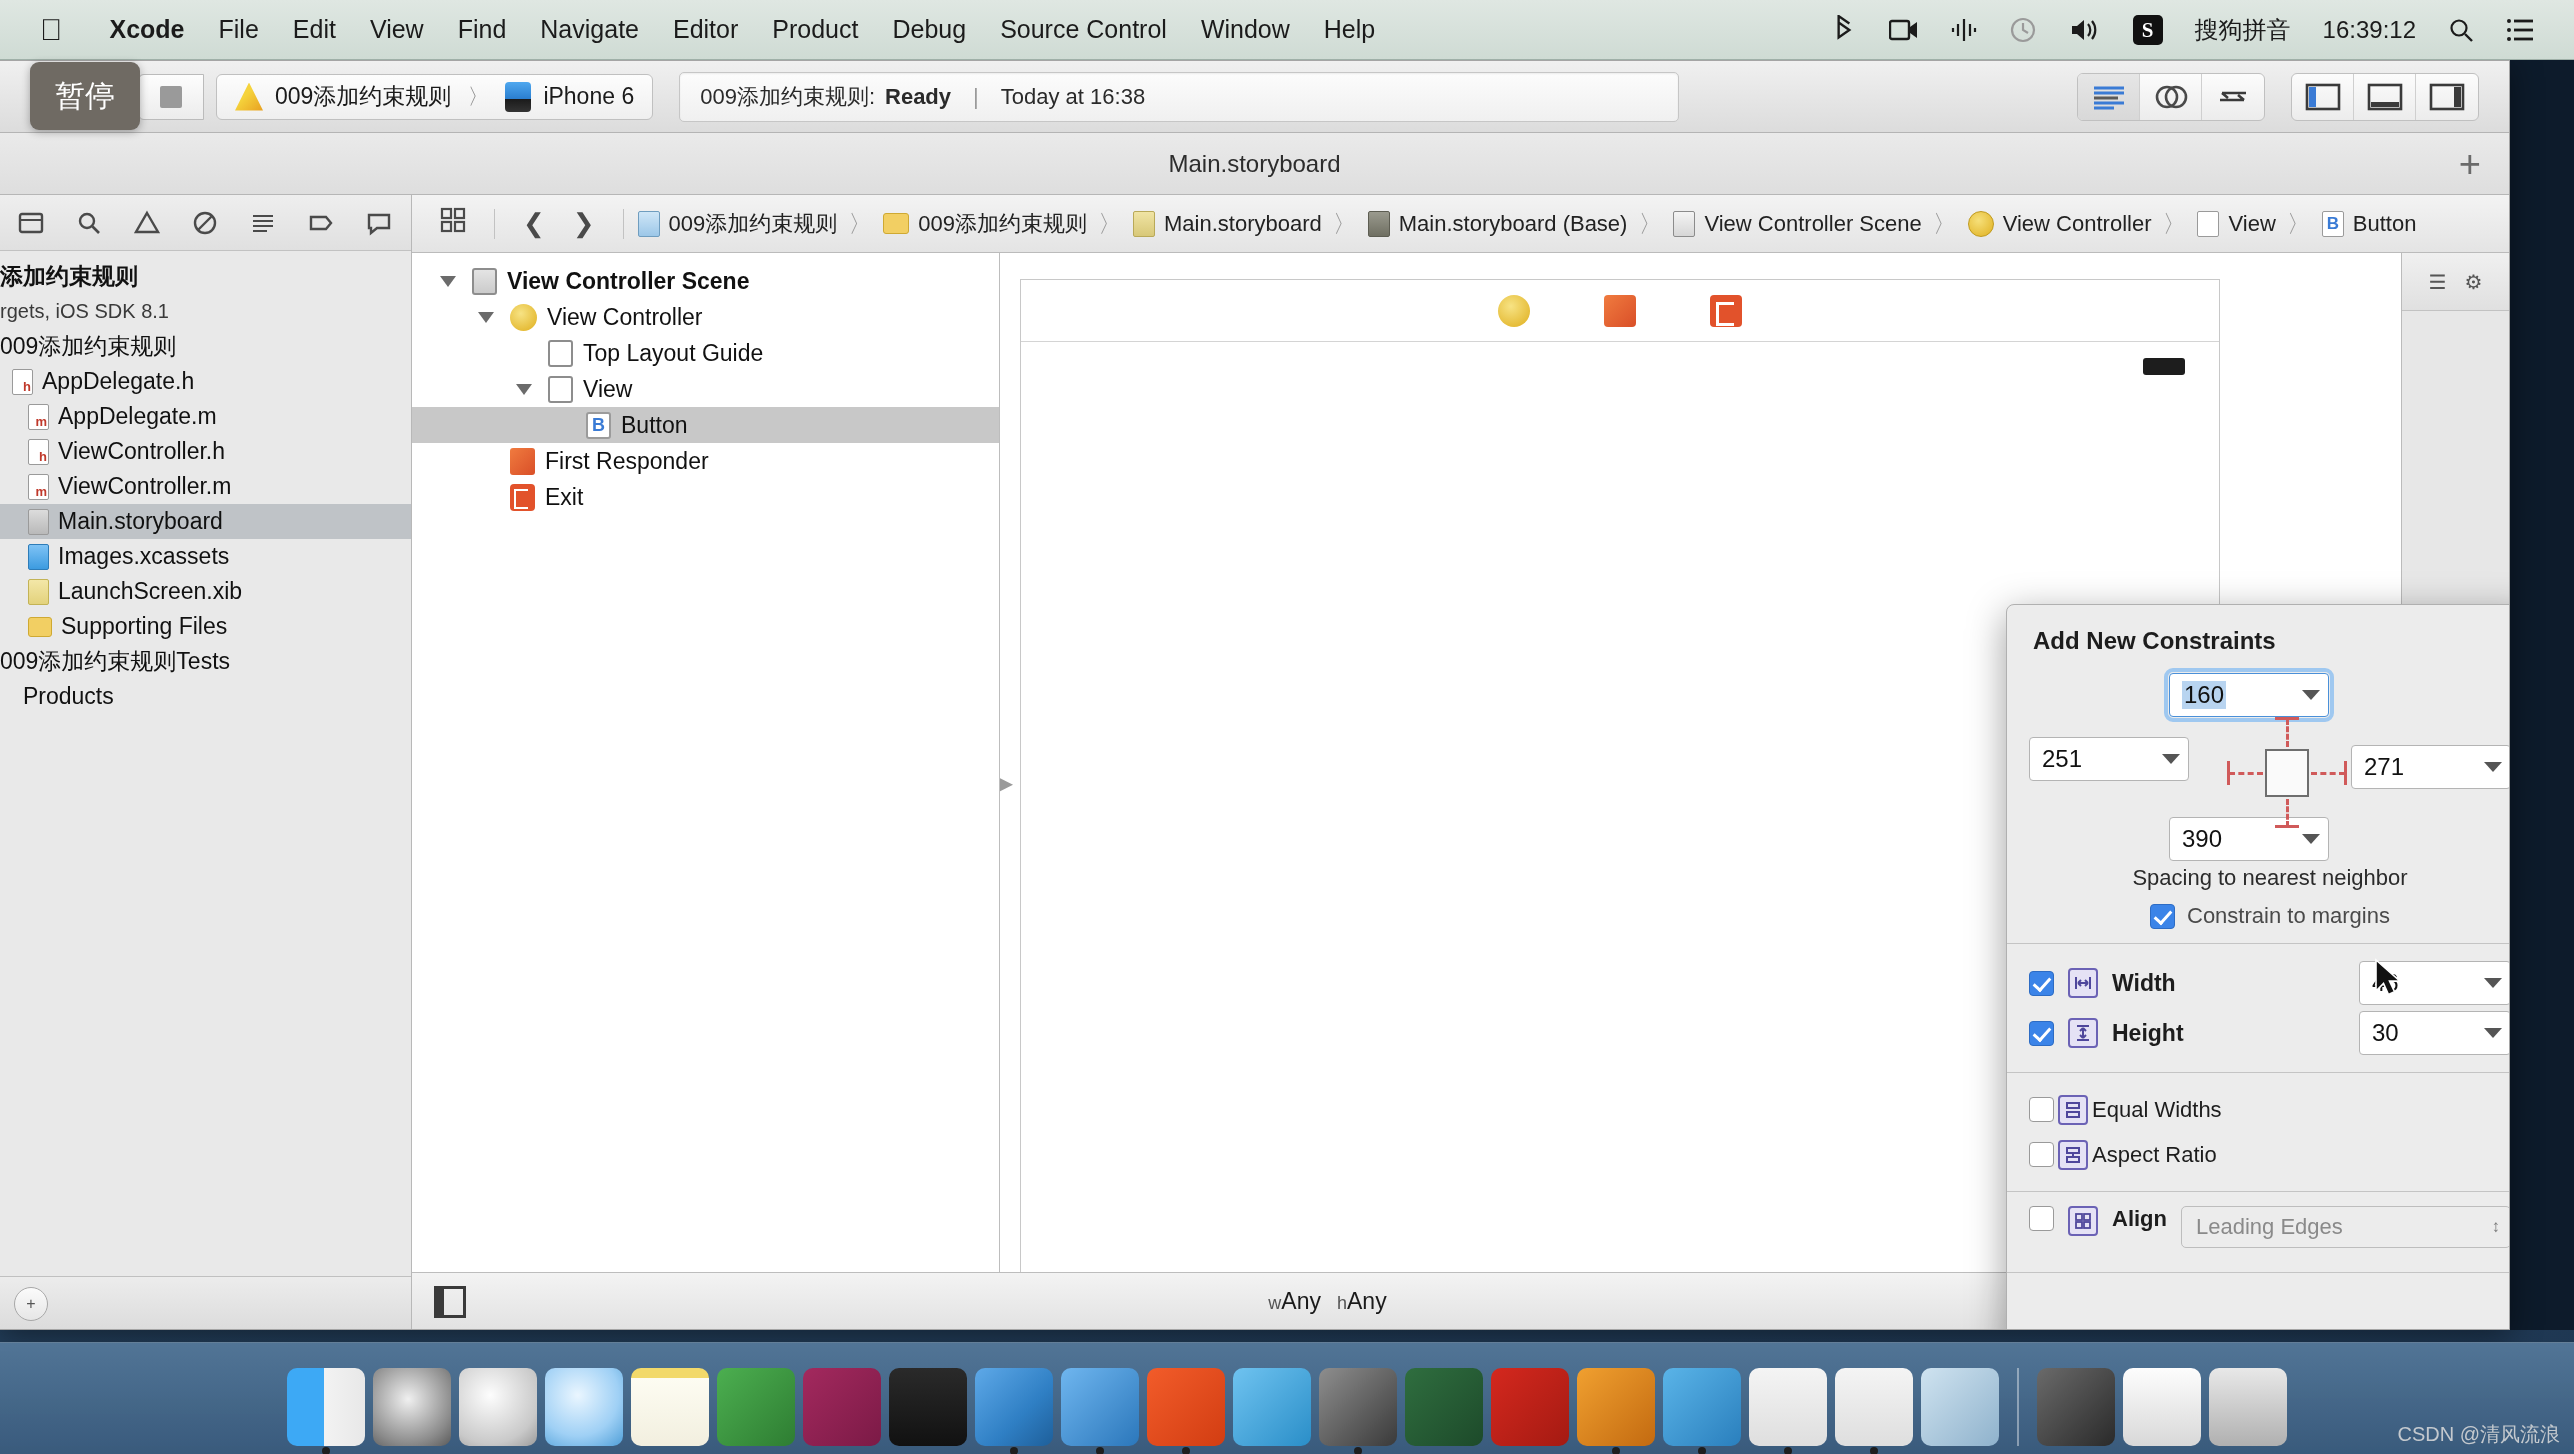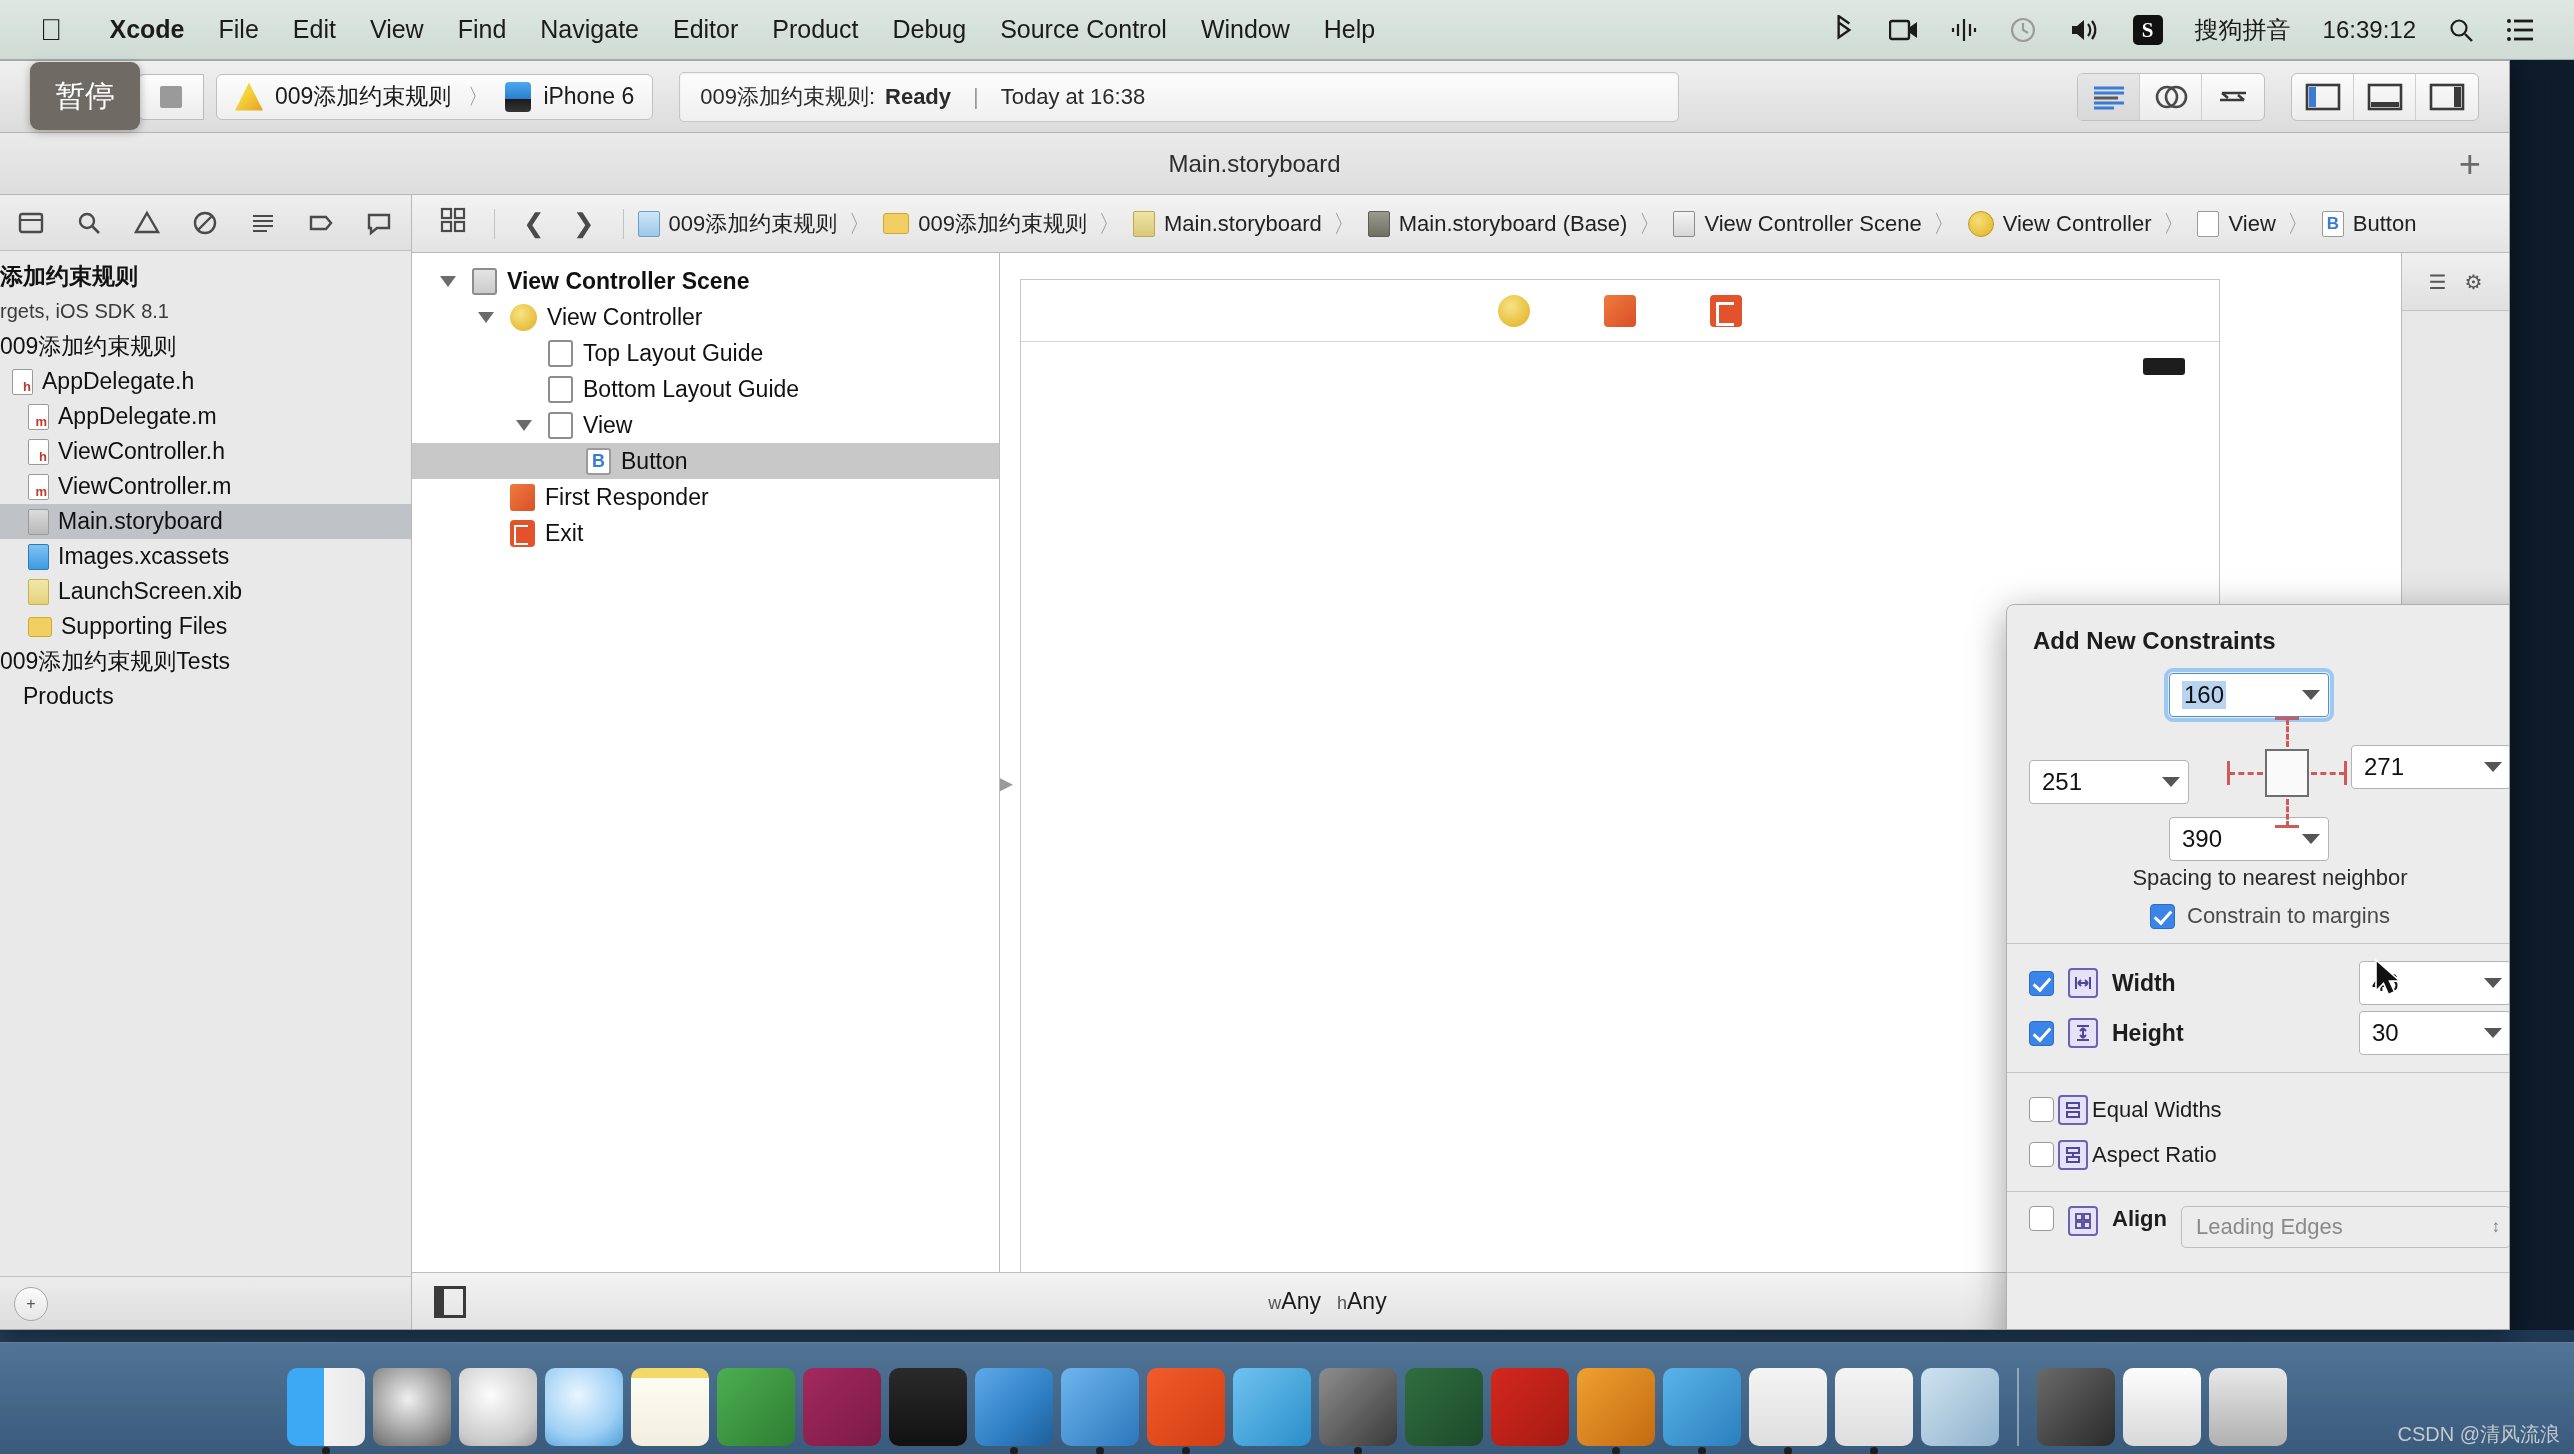--- a/index.html
+++ b/index.html
@@ -233,21 +233,21 @@
     background:#fff; border:1px solid #b4b4b4; border-radius:4px;
     height:44px; display:flex; align-items:center; padding:0 8px 0 12px;
     font-size:24px; color:#111; position:relative;
   }
   .combo .caret{ margin-left:auto; width:0;height:0;border-left:9px solid transparent;border-right:9px solid transparent;border-top:10px solid #555; }
   .combo.focus{ outline:4px solid #9fc8f0; outline-offset:1px; border-color:#4a90d9; }
   .combo.focus .val{ background:#b8d4f0; padding:0 2px; }
 
   .spacing-grid{ position:relative; height:190px; }
   .combo.top{ position:absolute; left:140px; top:0; width:160px; }
-  .combo.leftf{ position:absolute; left:0; top:87px; width:160px; }
+  .combo.leftf{ position:absolute; left:0; top:64px; width:160px; }
   .combo.rightf{ position:absolute; right:0; top:72px; width:160px; }
   .combo.bottom{ position:absolute; left:140px; top:144px; width:160px; }
   .centerbox{ position:absolute; left:236px; top:76px; width:44px;height:48px;background:#fafafa;border:2px solid #6e6e6e; }
   .dash{ position:absolute; background:transparent; }
   .dash.v{ width:0; border-left:3px dashed #d05a5a; }
   .dash.h{ height:0; border-top:3px dashed #d05a5a; }
   .tbar{ position:absolute; background:#d05a5a; }
 
   .spacing-label{ text-align:center; font-size:22px; color:#2b2b2b; margin-top:2px; }
   .ctm-row{ display:flex; align-items:center; justify-content:center; gap:12px; margin-top:12px; color:#4a4a4a; font-size:22px;}
@@ -618,26 +618,20 @@
                 <i class="tri down" style="display: block;"></i>
               </span>
               <span class="ol-ic vc"></span>
               <span>View Controller</span>
             </div>
             <div class="ol-row">
               <span style="width: 94px; flex: 0 0 auto;"></span>
               <span style="width: 22px; flex: 0 0 auto; display: flex; align-items: center;"></span>
               <span class="ol-ic "></span>
               <span>Top Layout Guide</span>
-            </div>
-            <div class="ol-row">
-              <span style="width: 94px; flex: 0 0 auto;"></span>
-              <span style="width: 22px; flex: 0 0 auto; display: flex; align-items: center;"></span>
-              <span class="ol-ic "></span>
-              <span>Bottom Layout Guide</span>
             </div>
             <div class="ol-row">
               <span style="width: 94px; flex: 0 0 auto;"></span>
               <span style="width: 22px; flex: 0 0 auto; display: flex; align-items: center;">
                 <i class="tri down" style="display: block;"></i>
               </span>
               <span class="ol-ic "></span>
               <span>View</span>
             </div>
             <div class="ol-row sel">

